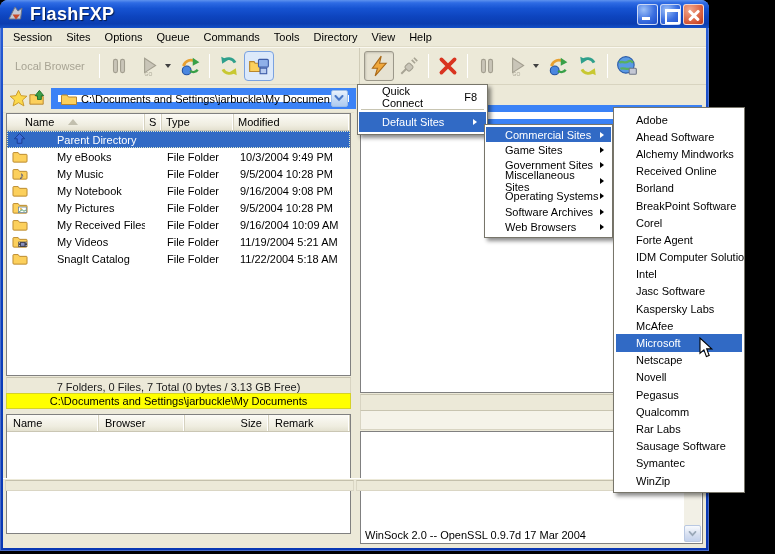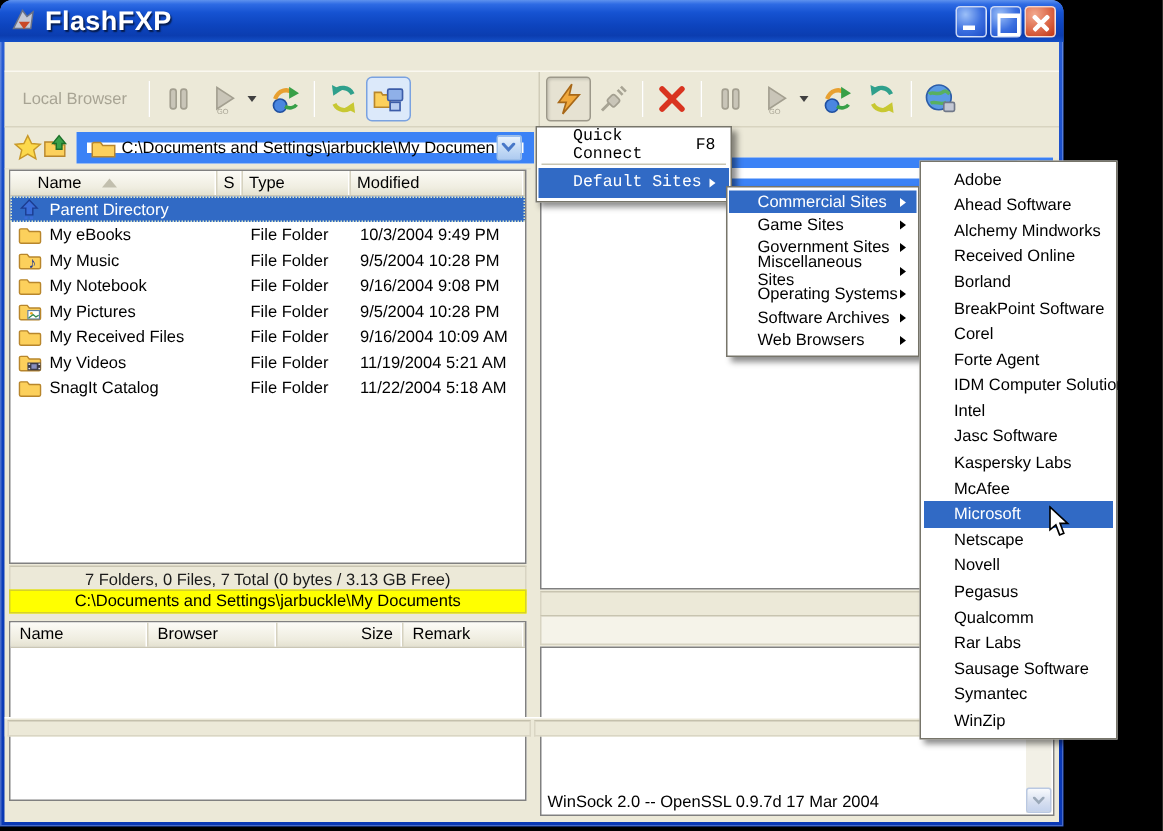--- a/index.html
+++ b/index.html
@@ -65,21 +65,21 @@
 
   .listbox { position:absolute; left:3px; top:28px; width:345px; height:263px; background:#fff; border:1px solid #808080; }
   .lheader { display:grid; grid-template-columns:138px 17px 72px 1fr; height:17px;
     background:linear-gradient(180deg,#FCFBF6,#EFEDE0 70%,#E4E1D0); border-bottom:1px solid #CAC6B4; }
   .lh-cell { display:flex; align-items:center; border-right:1px solid #D6D2C0; box-shadow:inset -1px 0 0 #FFF; padding:0 4px; }
   .lh-name { padding-left:18px; }
   .sortup { width:0; height:0; border-bottom:6px solid #C2BFAE; border-left:5px solid transparent; border-right:5px solid transparent; margin-left:14px; }
   .frow { display:grid; grid-template-columns:138px 17px 72px 1fr; height:17px; align-items:center; }
   .frow.sel { background:#316AC5; color:#fff; outline:1px dotted rgba(255,255,200,.85); outline-offset:-1px; }
   .fc { overflow:hidden; white-space:nowrap; }
-  .fname { display:flex; align-items:center; padding-left:4px; }
+  .fname { display:flex; align-items:center; padding-left:4px;gap:24px; }
   .ficon { width:18px; height:15px; flex:none; margin-right:4px; }
   .ficon svg { width:18px; height:15px; }
   .ftype { padding-left:5px; } .fmod { padding-left:6px; }
 
   .statrow { position:absolute; left:3px; width:345px; height:20px; display:flex; align-items:center; justify-content:center;
     background:#ECE9D8; border:1px solid #D8D4C2; border-top-color:#C8C4B0; color:#1A1A1A; }
   .statrow.r1 { top:292px; }
   .yellowbar { position:absolute; left:3px; top:308px; width:345px; height:16px; display:flex; align-items:center; justify-content:center;
     background:#FFFF00; border:1px solid #D6D228; color:#000; white-space:nowrap; }
   .statrow.rb2 { top:308px; background:#F5F3E9; }
@@ -99,21 +99,21 @@
   .sbtn svg { width:9px; height:6px; }
 
   
   .statusbar { position:absolute; left:0; top:450px; width:703px; height:13px; background:#ECE9D8; border-top:1px solid #FFF; }
   .sb-cell { position:absolute; left:2px; top:1px; width:349px; height:11px; border:1px solid #DAD6C4; border-top-color:#C4C0AC; }
   .sb-cell2 { position:absolute; left:353px; top:1px; width:332px; height:11px; border:1px solid #DAD6C4; border-top-color:#C4C0AC; }
   .grip { position:absolute; right:1px; bottom:1px; width:12px; height:12px; }
 
   
   .menu { position:absolute; background:#FFF; border:1px solid #77756A; box-shadow:3px 3px 4px rgba(0,0,0,.45); z-index:50; }
-  .menu1 { left:357px; top:84px; width:131px; padding:2px 1px;font-family:Liberation Mono, monospace; }
+  .menu1 { left:357px; top:84px; width:131px; padding:2px 1px; }
   .m1-item { height:20px; display:flex; align-items:center; padding:0 9px 0 23px; }
   .m1-sep { height:1px; background:#C8C5B2; margin:2px 2px; }
   .accel { margin-left:12px; }
   .menu2 { left:484px; top:124px; width:129px; padding:2px 1px; z-index:55; }
   .m2-item { height:15.4px; display:flex; align-items:center; padding:0 7px 0 19px; }
   .menu3 { left:613px; top:107px; width:132px; padding:3px 2px; z-index:60; }
   .m3-item { height:17.2px; display:flex; align-items:center; padding:0 6px 0 20px; white-space:nowrap; }
   .hl { background:#316AC5; color:#fff; }
   .arr { width:0; height:0; border-left:4px solid #000; border-top:3.5px solid transparent; border-bottom:3.5px solid transparent; margin-left:auto; }
   .hl .arr { border-left-color:#fff; }
@@ -135,20 +135,31 @@
       </span>
       <span class="win-title">FlashFXP</span>
       <span class="winbtns">
         <span class="wbtn b-min"></span>
         <span class="wbtn b-max"></span>
         <span class="wbtn b-close"></span>
       </span>
     </div>
 
     <div class="win-content">
+      <div class="menubar" id="menubar">
+          <span class="mb-item">Session</span>
+          <span class="mb-item">Sites</span>
+          <span class="mb-item">Options</span>
+          <span class="mb-item">Queue</span>
+          <span class="mb-item">Commands</span>
+          <span class="mb-item">Tools</span>
+          <span class="mb-item">Directory</span>
+          <span class="mb-item">View</span>
+          <span class="mb-item">Help</span>
+        </div>
 
       <div class="toolband">
         <div class="tb tb-left">
           <span class="tb-label">Local Browser</span>
           <span class="tb-sep"></span>
           <span class="tbtn">
               <svg viewBox="0 0 20 20">
                 <rect x="5" y="4" width="3.6" height="12" rx="1.6" fill="#C9C5B8" stroke="#A39F90"></rect>
                 <rect x="11.4" y="4" width="3.6" height="12" rx="1.6" fill="#C9C5B8" stroke="#A39F90"></rect>
               </svg>

